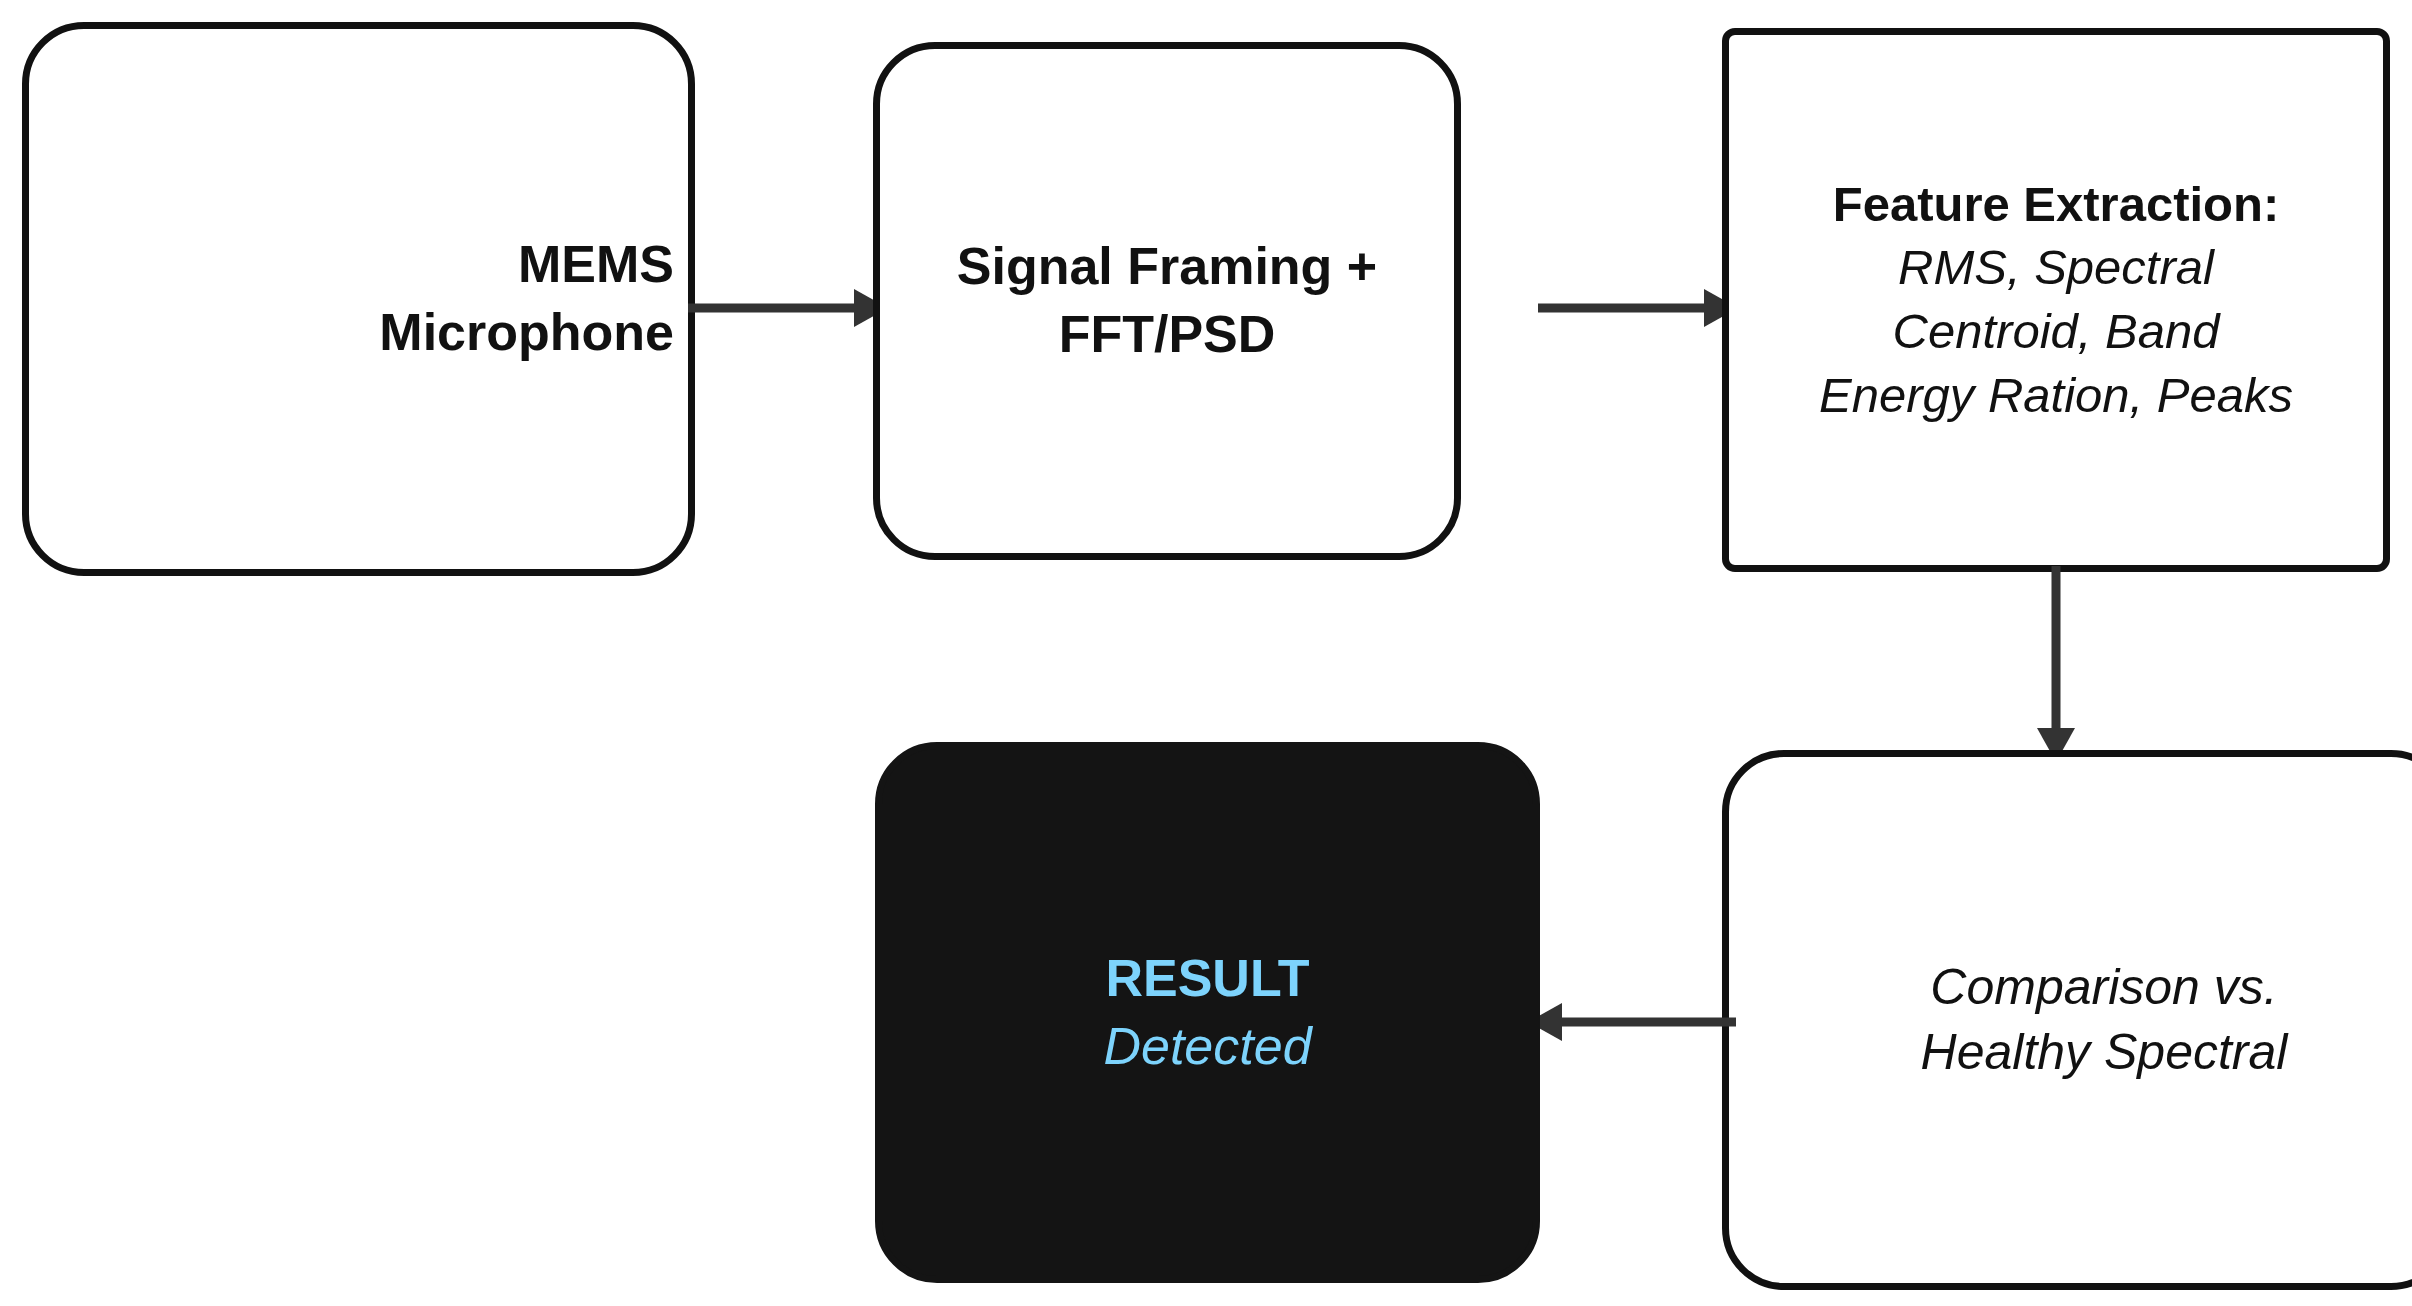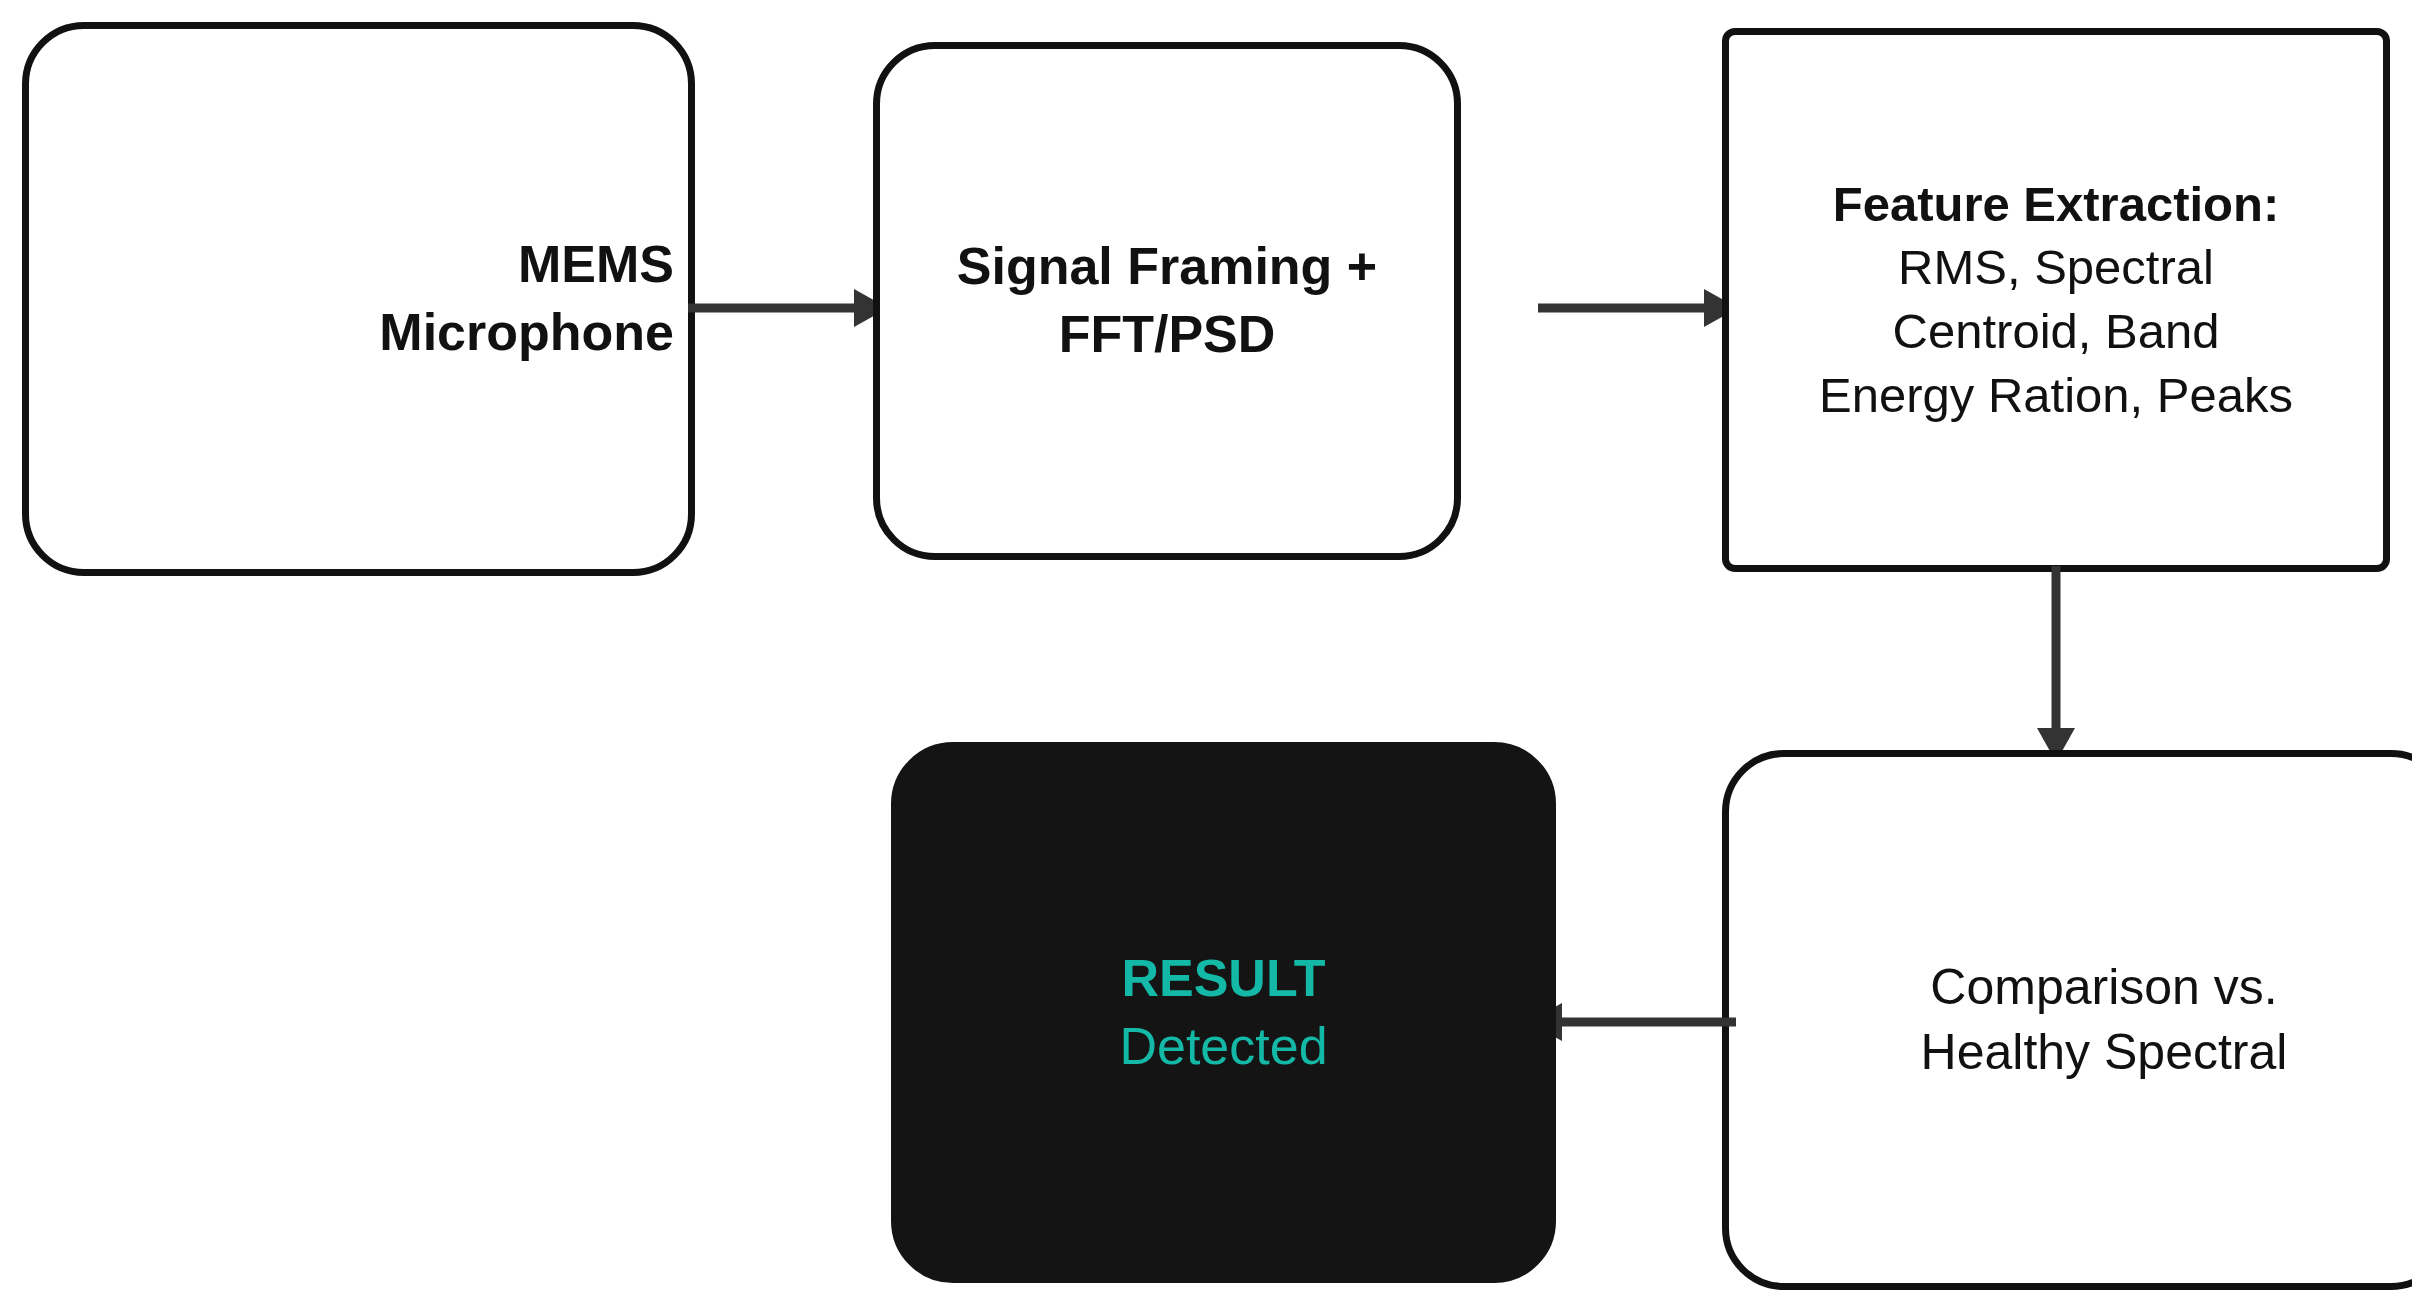--- a/index.html
+++ b/index.html
@@ -29,36 +29,35 @@
     justify-content: center;
     text-align: center;
     border: 7px solid #111111;
     border-radius: 62px;
     background: #ffffff;
     color: #111111;
   }
   .node.filled {
     background: #141414;
     border-color: #141414;
-    color: #14b8a6;
-    margin-left: 16px;
+    color: #7dd3fc;
   }
   .node-text {
     display: block;
     width: 100%;
     padding: 0 14px;
     box-sizing: border-box;
     line-height: 1.30;
   }
   .line {
     display: block;
     white-space: pre;
   }
   .line.bold   { font-weight: 700; }
-  .line.normal { font-weight: 400; }
+  .line.normal { font-weight: 400; font-style: italic; }
 
   
   #node-mic        { left: 22px;   top: 22px;   width: 673px; height: 554px; font-size: 52px; text-align: right; }
   #node-framing    { left: 873px;  top: 42px;   width: 588px; height: 518px; font-size: 52px; }
   #node-features   { left: 1722px; top: 28px;   width: 668px; height: 544px; font-size: 49px; border-radius: 13px; }
   #node-result     { left: 875px;  top: 742px;  width: 665px; height: 541px; font-size: 52px; }
   #node-comparison { left: 1722px; top: 750px;  width: 731px; height: 540px; font-size: 50px; padding-left: 33px; }
 
   
   .connector {

